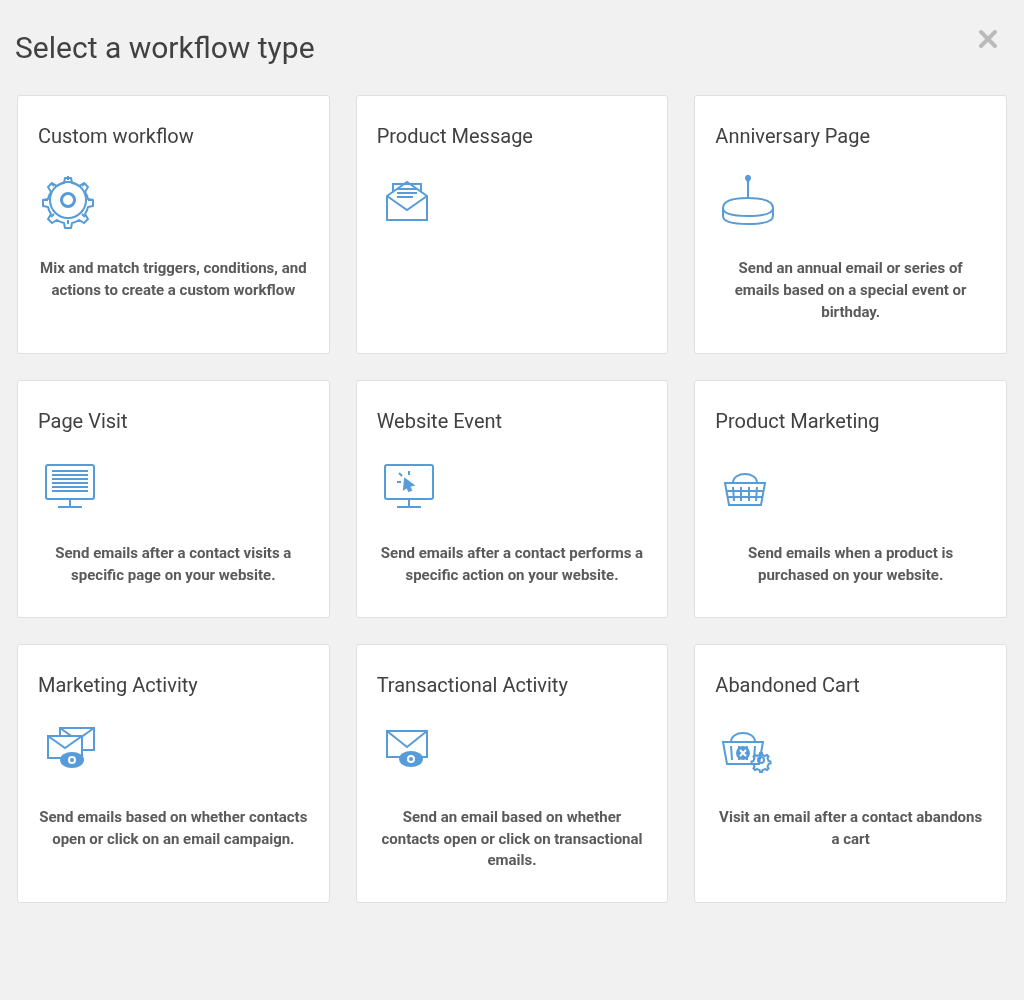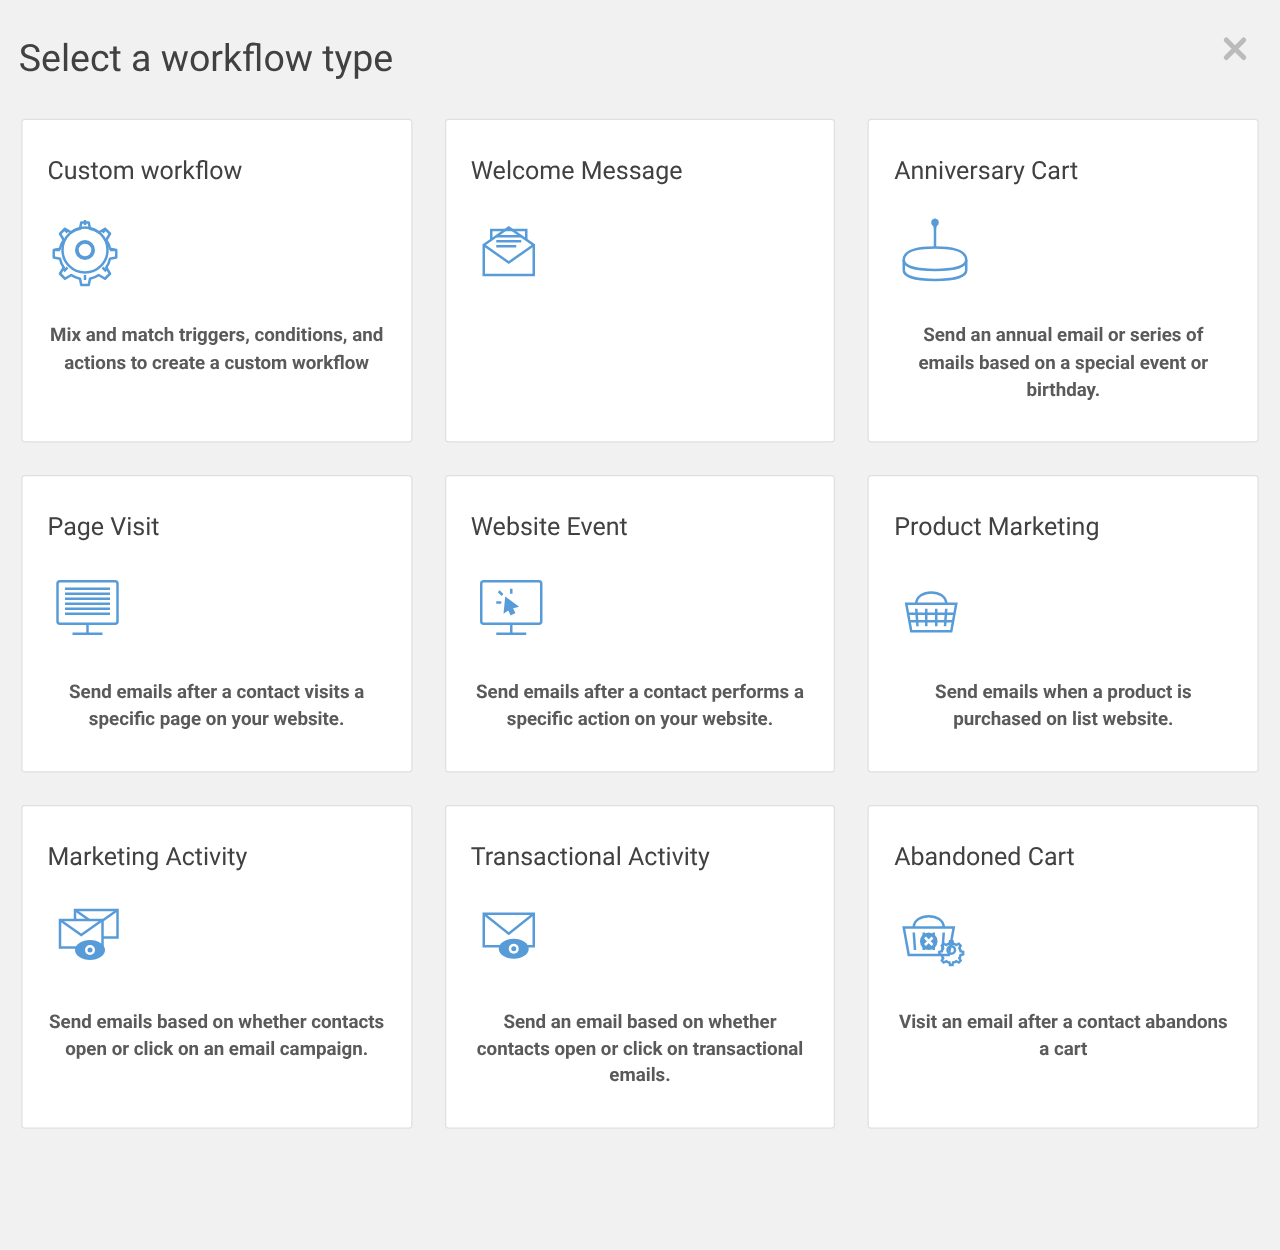--- a/index.html
+++ b/index.html
@@ -121,35 +121,35 @@
         <g stroke="#579cd8" stroke-width="2" fill="none" stroke-linejoin="round">
           <circle cx="30" cy="30" r="7"></circle>
           <path d="M30 8 l3 0 l1 5 a18 18 0 0 1 7 3 l5 -3 l4 4 l-3 5 a18 18 0 0 1 3 7 l5 1 l0 6 l-5 1 a18 18 0 0 1 -3 7 l3 5 l-4 4 l-5 -3 a18 18 0 0 1 -7 3 l-1 5 l-6 0 l-1 -5 a18 18 0 0 1 -7 -3 l-5 3 l-4 -4 l3 -5 a18 18 0 0 1 -3 -7 l-5 -1 l0 -6 l5 -1 a18 18 0 0 1 3 -7 l-3 -5 l4 -4 l5 3 a18 18 0 0 1 7 -3 l1 -5 Z"></path>
         </g>
       </svg>
     </div>
     <div class="card-description">Mix and match triggers, conditions, and actions to create a custom workflow</div>
   </div>
 
   <div class="card">
-    <div class="card-title">Welcome Message</div>
+    <div class="card-title">Product Message</div>
     <div class="card-icon">
       <svg width="60" height="60" viewBox="0 0 60 60" stroke-width="2">
         <path d="M10 26 L30 12 L50 26 L50 50 L10 50 Z"></path>
         <path d="M10 26 L30 40 L50 26"></path>
         <path d="M16 22 L16 14 L44 14 L44 22"></path>
         <line x1="20" y1="19" x2="40" y2="19"></line>
         <line x1="20" y1="23" x2="40" y2="23"></line>
         <line x1="20" y1="27" x2="36" y2="27"></line>
       </svg>
     </div>
   </div>
 
   <div class="card">
-    <div class="card-title">Anniversary Cart</div>
+    <div class="card-title">Anniversary Page</div>
     <div class="card-icon">
       <svg width="66" height="60" viewBox="0 0 66 60" stroke-width="2">
         <path d="M8 38 C8 30 20 28 33 28 C46 28 58 30 58 38 L58 46 C58 52 46 54 33 54 C20 54 8 52 8 46 Z"></path>
         <path d="M8 38 C8 44 20 46 33 46 C46 46 58 44 58 38"></path>
         <line x1="33" y1="28" x2="33" y2="14"></line>
         <path d="M33 14 C33 10 31 8 33 6 C35 8 33 10 33 14" fill="#579cd8"></path>
         <circle cx="33" cy="8" r="2" fill="none"></circle>
       </svg>
     </div>
     <div class="card-description">Send an annual email or series of emails based on a special event or birthday.</div>
@@ -196,21 +196,21 @@
         <path d="M10 28 L50 28 L46 50 L14 50 Z"></path>
         <path d="M18 28 C18 16 42 16 42 28"></path>
         <line x1="18" y1="32" x2="19" y2="46"></line>
         <line x1="26" y1="32" x2="26" y2="46"></line>
         <line x1="34" y1="32" x2="34" y2="46"></line>
         <line x1="42" y1="32" x2="41" y2="46"></line>
         <line x1="12" y1="36" x2="48" y2="36"></line>
         <line x1="13" y1="42" x2="47" y2="42"></line>
       </svg>
     </div>
-    <div class="card-description">Send emails when a product is purchased on list website.</div>
+    <div class="card-description">Send emails when a product is purchased on your website.</div>
   </div>
 
   <div class="card">
     <div class="card-title">Marketing Activity</div>
     <div class="card-icon">
       <svg width="64" height="54" viewBox="0 0 64 54" stroke-width="2">
         <rect x="22" y="6" width="34" height="22" fill="#fff"></rect>
         <path d="M22 6 L39 18 L56 6"></path>
         <rect x="10" y="14" width="34" height="22" fill="#fff"></rect>
         <path d="M10 14 L27 26 L44 14"></path>

